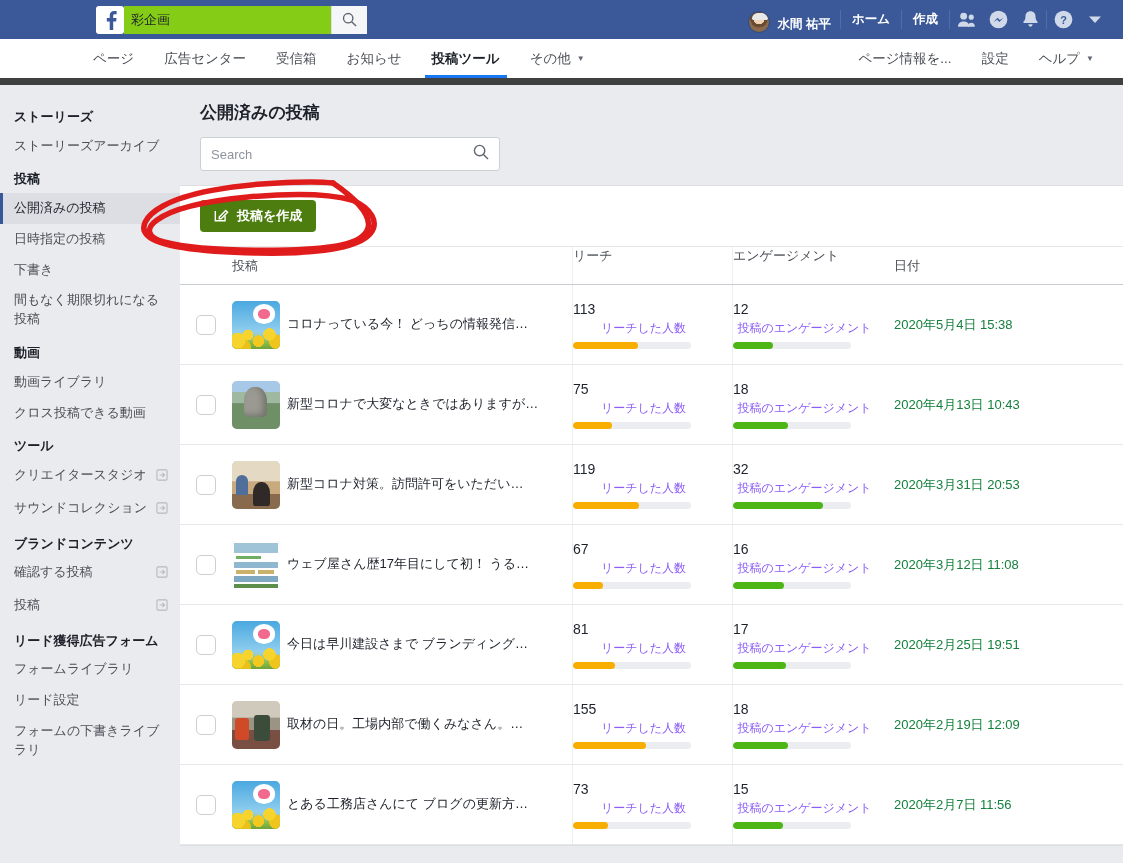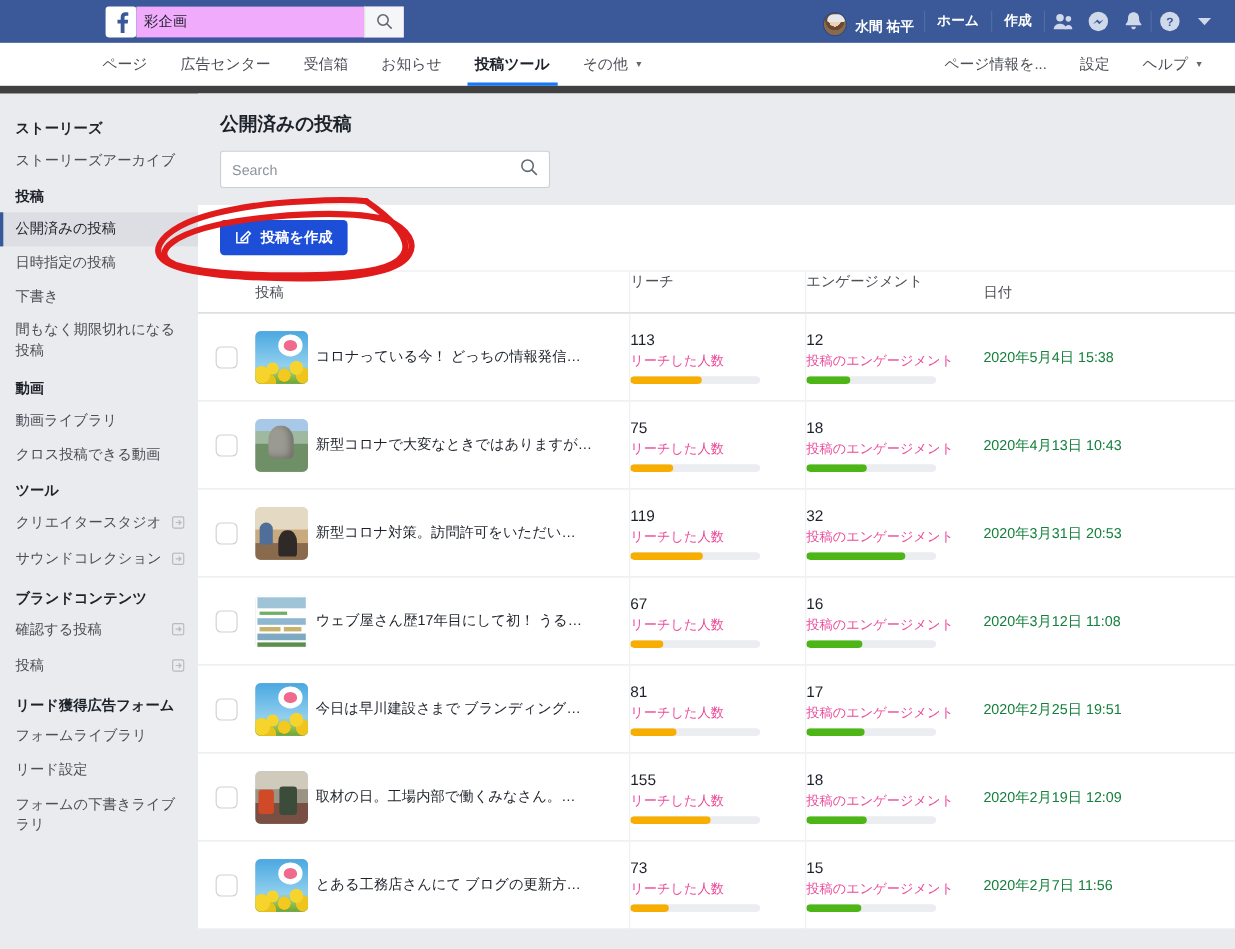--- a/index.html
+++ b/index.html
@@ -13,21 +13,21 @@
     height: 39px; background: #3b5998;
     display: flex; align-items: center; position: relative;
   }
   .fb-logo {
     width: 28px; height: 28px; background: #fff; border-radius: 3px;
     margin-left: 96px; display: flex; align-items: center; justify-content: center;
     flex: 0 0 auto;
   }
   .fb-logo svg { display: block; }
   .search-wrap {
-    width: 243px; height: 28px; background: #f0abfc;
+    width: 243px; height: 28px; background: #84cc16;
     display: flex; align-items: center; flex: 0 0 auto;
   }
   .search-wrap input {
     flex: 1; border: 0; outline: none; height: 100%;
     font-size: 13px; padding: 0 7px; color: #1d2129;
     font-family: "Liberation Sans", sans-serif; background: transparent;
   }
   .search-btn {
     width: 36px; height: 28px; background: #f5f6f7;
     display: flex; align-items: center; justify-content: center;
@@ -119,21 +119,21 @@
     font-family: "Liberation Sans", sans-serif; background: transparent;
   }
   .srch-box input::placeholder { color: #8d949e; }
   .panel {
     margin-top: 14px; background: #fff; border-top: 1px solid #dddfe2;
     border-bottom: 1px solid #dddfe2;
   }
   .panel-top { padding: 14px 20px; border-bottom: 1px solid #e5e7ea; }
   .create-btn {
     display: inline-flex; align-items: center; gap: 8px;
-    background: #1d4ed8; color: #fff; border: 0; border-radius: 4px;
+    background: #4d7c0f; color: #fff; border: 0; border-radius: 4px;
     height: 32px; padding: 0 14px; font-size: 13px; font-weight: bold;
     cursor: pointer; font-family: "Liberation Sans", sans-serif;
   }
   
   .tbl { width: 100%; background: #fff; }
   .tbl-head {
     display: flex; align-items: center; height: 38px;
     font-size: 13px; color: #4b4f56; border-bottom: 1px solid #c9ccd1;
   }
   .c-check { width: 52px; flex: 0 0 52px; display: flex; justify-content: center; }
@@ -153,21 +153,21 @@
   .thumb {
     width: 48px; height: 48px; border-radius: 5px; flex: 0 0 48px;
     overflow: hidden; position: relative; background: #c9d6de;
   }
   .post-title {
     font-size: 13px; color: #1d2129; line-height: 1.3;
     overflow: hidden; text-overflow: ellipsis; white-space: nowrap;
   }
   .metric { padding-right: 18px; }
   .metric .num { font-size: 14px; color: #1d2129; line-height: 1.35; }
-  .metric .lbl { font-size: 12px; color: #ec4899; line-height: 1.5; }
+  .metric .lbl { font-size: 12px; color: #8b5cf6; line-height: 1.5; text-align: center; }
   .bar { margin-top: 5px; width: 118px; height: 7px; background: #ebedf0; border-radius: 4px; overflow: hidden; }
   .bar > i { display: block; height: 100%; border-radius: 4px; }
   .date-cell { font-size: 13px; color: #15803d; }
   
   .trow .c-reach, .tbl-head .c-reach { border-left: 1px solid #eceef0; padding-left: 0; }
   .trow .c-eng, .tbl-head .c-eng { border-left: 1px solid #eceef0; }
   .trow .c-reach, .trow .c-eng { align-self: stretch; display: flex; flex-direction: column; justify-content: center; }
   .tbl-head .c-reach, .tbl-head .c-eng { height: 100%; display: flex; }
   
   .annot {

